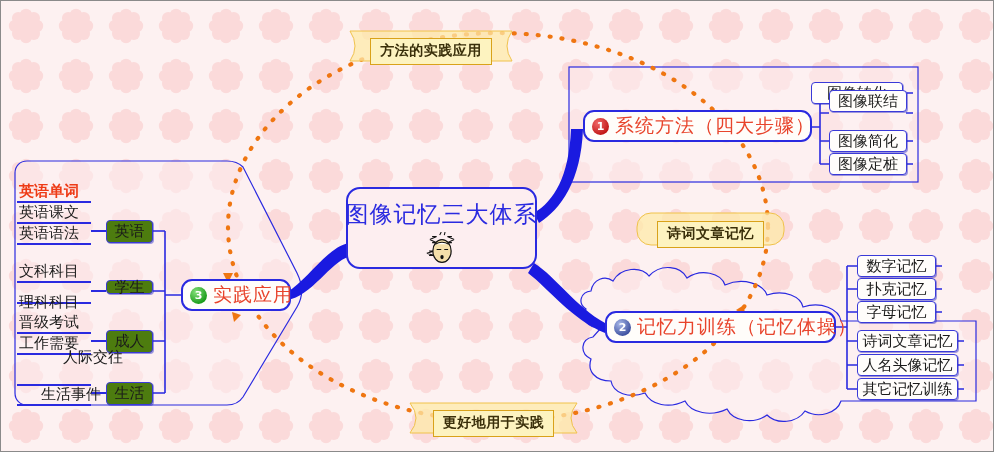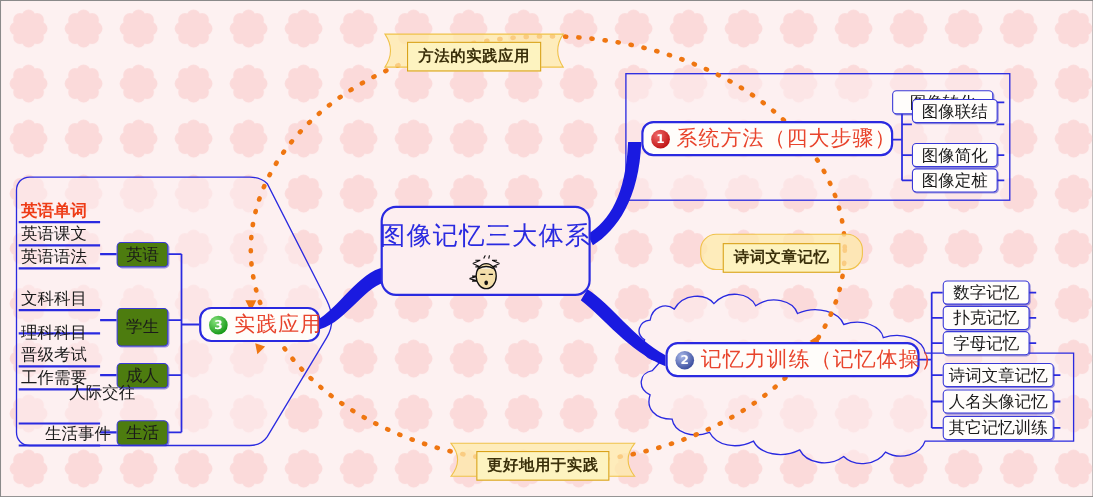--- a/index.html
+++ b/index.html
@@ -311,21 +311,21 @@
   </div>
 
   <div class="node main-node" style="left:180px; top:278px; width:110px; height:32px;">
     <span class="num-badge badge-green">3</span>
     <span class="main-label">实践应用</span>
   </div>
 
   <div class="node sub" style="left:105px; top:219px; width:47px; height:23px;">
     <span>英语</span>
   </div>
-  <div class="node sub" style="left:105px; top:279px; width:47px; height:35px;">
+  <div class="node sub" style="left:105px; top:279px; width:47px; height:14px;">
     <span>学生</span>
   </div>
   <div class="node sub" style="left:105px; top:329px; width:47px; height:23px;">
     <span>成人</span>
   </div>
   <div class="node sub" style="left:105px; top:381px; width:47px; height:23px;">
     <span>生活</span>
   </div>
 
   <div class="node plain-leaf highlight" style="left:16px; top:180px; width:80px; height:21px;">

